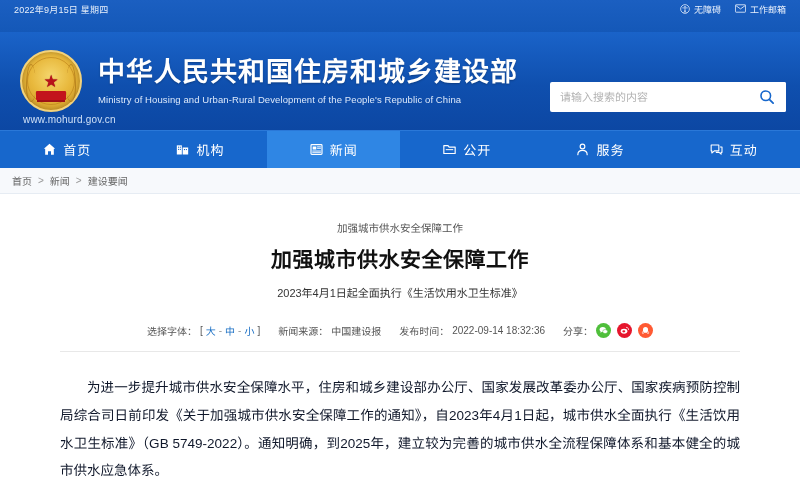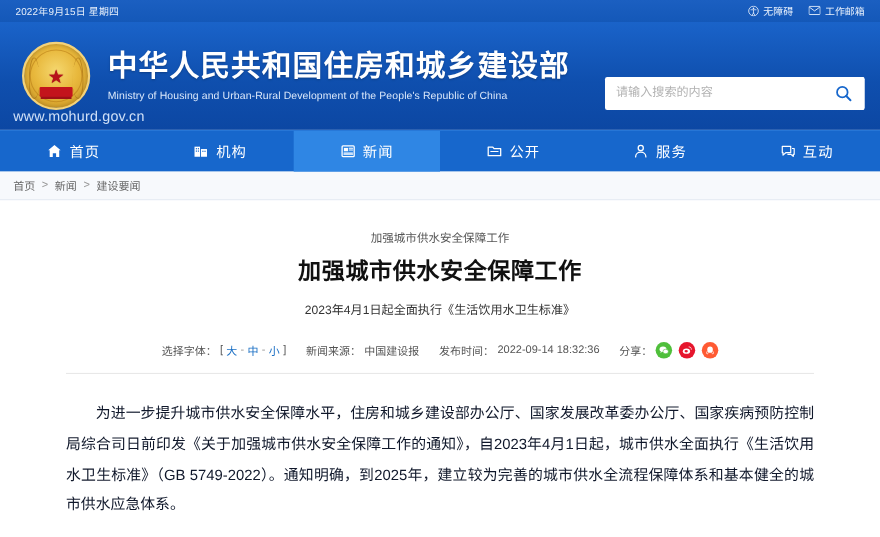--- a/index.html
+++ b/index.html
@@ -14,23 +14,23 @@
     position: relative;
     width: 800px; height: 488px;
     background: #ffffff;
   }
 
   
   .topbar {
     height: 20px;
     background: linear-gradient(180deg, #1b5fc1 0%, #1458b8 100%);
     display: flex;
-    align-items: flex-start;
+    align-items: flex-end;
     justify-content: space-between;
-    padding: 4px 14px;
+    padding: 16px 14px;
     color: #e8f0fb;
     font-size: 9px;
   }
   .topbar-date { letter-spacing: .2px; }
   .topbar-right { display: flex; align-items: center; gap: 14px; }
   .topbar-link {
     display: flex; align-items: center; gap: 4px;
     color: #eaf2fd; text-decoration: none; font-size: 9px;
   }
   .ic { display: inline-block; line-height: 1; }
@@ -82,35 +82,35 @@
   .title-block { margin-left: 10px; color: #fff; }
   .site-title-cn {
     font-size: 27px; font-weight: bold; letter-spacing: 1px;
     line-height: 1.15; text-shadow: 0 1px 2px rgba(0,0,0,.25);
     font-family: Liberation Sans, sans-serif;
   }
   .site-title-en {
     font-size: 9.5px; color: #dce9fb; margin-top: 5px; letter-spacing: .1px;
   }
   .site-url {
-    position: absolute; left: 12px; bottom: 5px;
-    font-size: 13px; color: #cfe0f7; letter-spacing: .2px;
+    position: absolute; left: 23px; bottom: 5px;
+    font-size: 10px; color: #cfe0f7; letter-spacing: .2px;
   }
 
   .search-wrap {
     position: absolute; right: 14px; top: 50px;
     width: 236px; height: 30px;
     background: #fff; border-radius: 2px;
     display: flex; align-items: center;
     overflow: hidden;
   }
   .search-input {
     flex: 1 1 auto; height: 100%; border: 0; outline: none;
     padding: 0 10px; font-size: 11px; color: #333;
-    font-family: Liberation Mono, monospace;
+    font-family: Liberation Sans, sans-serif;
     background: transparent;
   }
   .search-input::placeholder { color: #b2b2b2; }
   .search-btn {
     width: 38px; height: 100%; border: 0; background: #fff;
     display: flex; align-items: center; justify-content: center;
     cursor: pointer;
   }
   .search-btn svg { display: block; }
 

